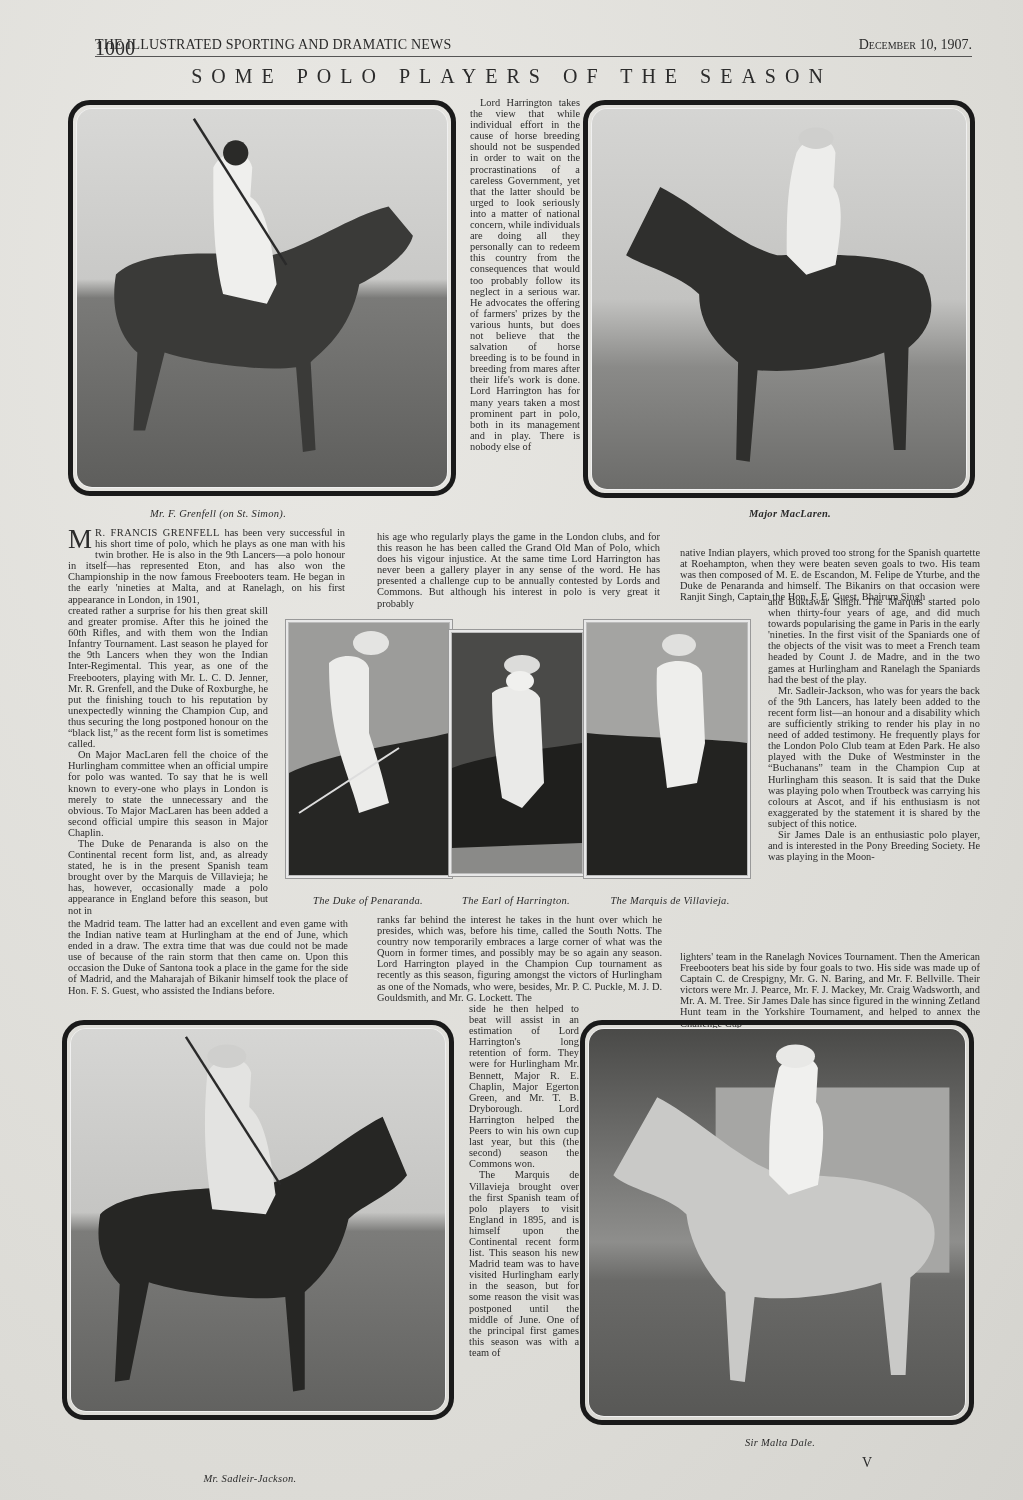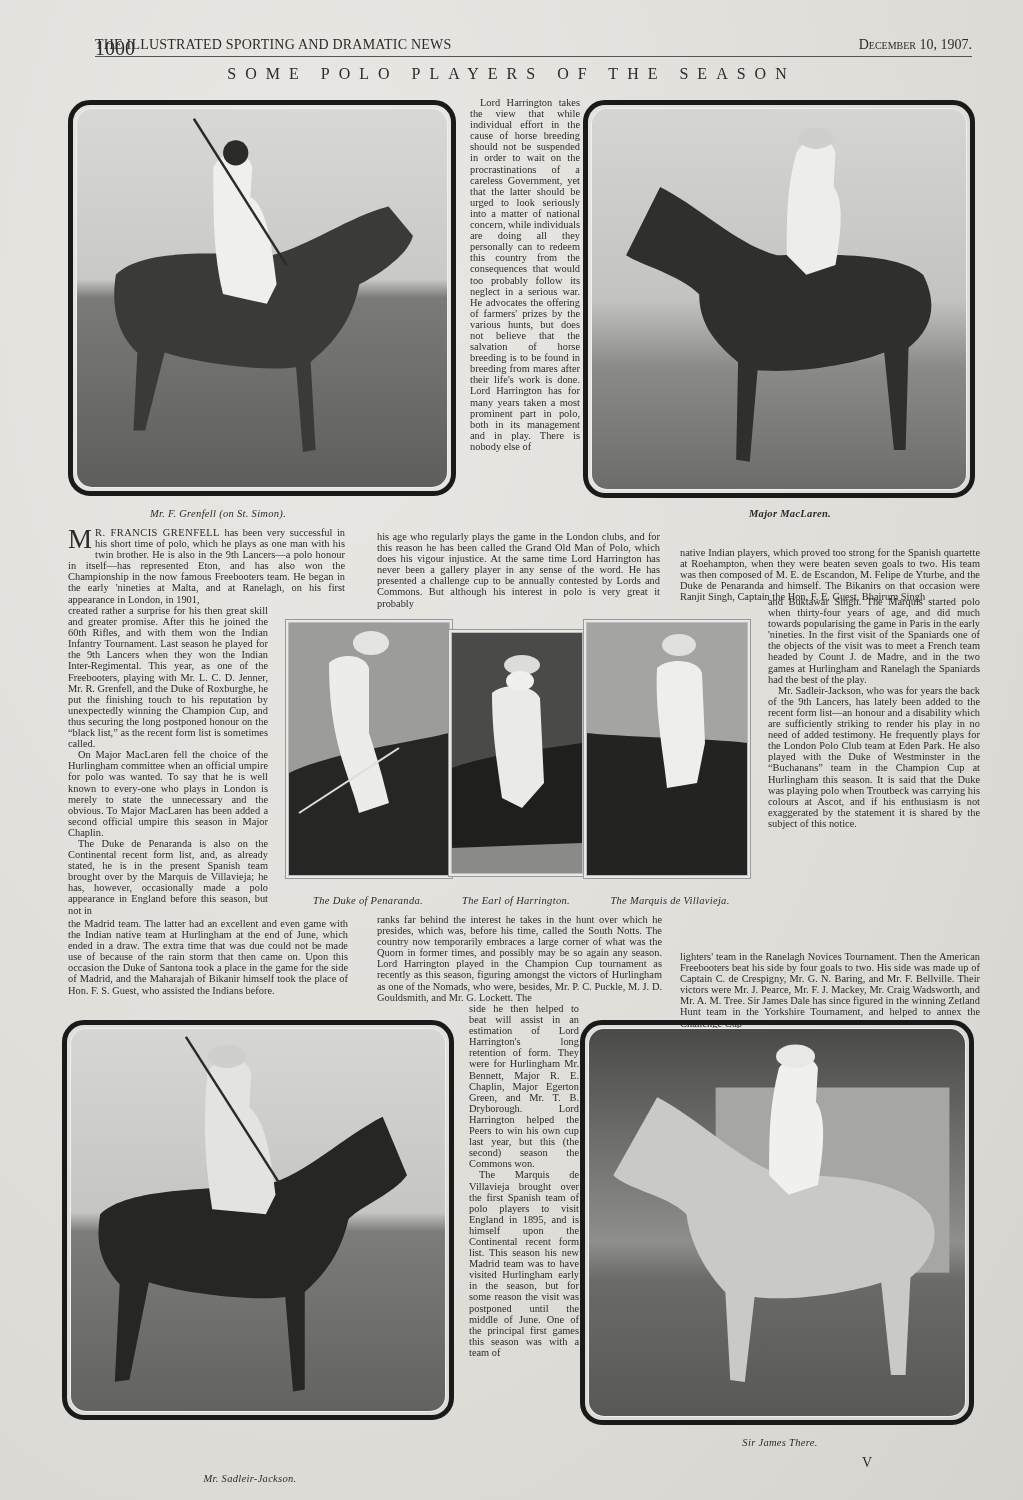--- a/index.html
+++ b/index.html
@@ -8,21 +8,21 @@
     background: #e3e2de;
     background-image: radial-gradient(ellipse at 30% 20%, #e9e8e4 0%, #dcdbd6 70%, #d4d3ce 100%);
     font-family: "Liberation Serif", "DejaVu Serif", serif;
     color: #2b2b2b;
   }
   .abs { position:absolute; }
   .header { left:95px; top:34px; width:877px; height:22px; border-bottom:1.3px solid #555; }
   .header .pno { position:absolute; left:0; top:3px; font-size:20px; }
   .header .mast { position:absolute; left:0; right:12px; top:3px; text-align:left; font-size:14px; letter-spacing:0.2px; }
   .header .date { position:absolute; right:0; top:3px; font-size:14px; font-variant: small-caps; }
-  .title { left:0; width:1023px; top:65px; text-align:center; font-size:16px; letter-spacing:9px; }
+  .title { left:0; width:1023px; top:65px; text-align:center; font-size:20px; letter-spacing:9px; }
 
   .photo {
     position:absolute; border:5px solid #1a1a1a; border-radius:22px; overflow:hidden;
     box-sizing:border-box;
   }
   .photo .inner { position:absolute; inset:3px; border:1px solid #f0f0f0; border-radius:16px; overflow:hidden; }
   .photo svg { width:100%; height:100%; display:block; }
   .caption { position:absolute; font-style:italic; font-size:10.5px; text-align:center; letter-spacing:0.3px; }
 
   .col { position:absolute; font-size:10.4px; line-height:11.1px; text-align:justify; hyphens:auto; }
@@ -144,20 +144,21 @@
   <p class="first">side he then helped to beat will assist in an estimation of Lord Harrington's long retention of form. They were for Hurlingham Mr. Bennett, Major R. E. Chaplin, Major Egerton Green, and Mr. T. B. Dryborough. Lord Harrington helped the Peers to win his own cup last year, but this (the second) season the Commons won.</p>
   <p>The Marquis de Villavieja brought over the first Spanish team of polo players to visit England in 1895, and is himself upon the Continental recent form list. This season his new Madrid team was to have visited Hurlingham early in the season, but for some reason the visit was postponed until the middle of June. One of the principal first games this season was with a team of</p>
 </div>
 
 <div class="col" style="left:680px; top:527px; width:300px;margin-top:20px;">
   <p class="first">native Indian players, which proved too strong for the Spanish quartette at Roehampton, when they were beaten seven goals to two. His team was then composed of M. E. de Escandon, M. Felipe de Yturbe, and the Duke de Penaranda and himself. The Bikanirs on that occasion were Ranjit Singh, Captain the Hon. F. E. Guest, Bhairum Singh</p>
 </div>
 <div class="col" style="left:768px; top:596px; width:212px;">
   <p class="first">and Buktawar Singh. The Marquis started polo when thirty-four years of age, and did much towards popularising the game in Paris in the early 'nineties. In the first visit of the Spaniards one of the objects of the visit was to meet a French team headed by Count J. de Madre, and in the two games at Hurlingham and Ranelagh the Spaniards had the best of the play.</p>
   <p>Mr. Sadleir-Jackson, who was for years the back of the 9th Lancers, has lately been added to the recent form list—an honour and a disability which are sufficiently striking to render his play in no need of added testimony. He frequently plays for the London Polo Club team at Eden Park. He also played with the Duke of Westminster in the “Buchanans” team in the Champion Cup at Hurlingham this season. It is said that the Duke was playing polo when Troutbeck was carrying his colours at Ascot, and if his enthusiasm is not exaggerated by the statement it is shared by the subject of this notice.</p>
+  <p>Sir James Dale is an enthusiastic polo player, and is interested in the Pony Breeding Society. He was playing in the Moon-</p>
 </div>
 <div class="col" style="left:680px; top:919px; width:300px;margin-top:32px;">
   <p class="first">lighters' team in the Ranelagh Novices Tournament. Then the American Freebooters beat his side by four goals to two. His side was made up of Captain C. de Crespigny, Mr. G. N. Baring, and Mr. F. Bellville. Their victors were Mr. J. Pearce, Mr. F. J. Mackey, Mr. Craig Wadsworth, and Mr. A. M. Tree. Sir James Dale has since figured in the winning Zetland Hunt team in the Yorkshire Tournament, and helped to annex the Challenge Cup</p>
 </div>
 
 <div class="photo" style="left:62px; top:1020px; width:392px; height:400px;">
   <div class="inner">
     <svg viewBox="0 0 384 392" preserveAspectRatio="none">
       <defs>
           <linearGradient id="g3" x1="0" y1="0" x2="0" y2="1">
@@ -189,15 +190,15 @@
           </linearGradient>
         </defs>
       <rect width="386" height="397" fill="url(#g4)"></rect>
       <rect x="130" y="60" width="240" height="190" fill="#a6a6a4"></rect>
       <path d="M350 190 C320 150,240 150,200 150 C160 140,110 90,70 70 L25 150 C40 165,80 170,100 190 C105 230,130 260,140 270 L145 360 L160 362 L170 275 C210 280,270 270,300 260 L310 355 L325 355 L330 255 C355 235,360 210,350 190 Z" fill="#c9c9c7"></path>
       <path d="M195 40 C205 25,230 25,235 40 L233 75 C245 90,240 130,235 160 L205 170 L185 150 C185 110,185 80,195 40 Z" fill="#f0f0ee"></path>
       <ellipse cx="212" cy="28" rx="20" ry="12" fill="#e8e8e6"></ellipse>
     </svg>
   </div>
 </div>
-<div class="caption" style="left:670px; top:1437px; width:220px;">Sir James There.</div>
+<div class="caption" style="left:670px; top:1437px; width:220px;">Sir Malta Dale.</div>
 
 <div class="abs pagev">V</div>
 
 </body></html>

